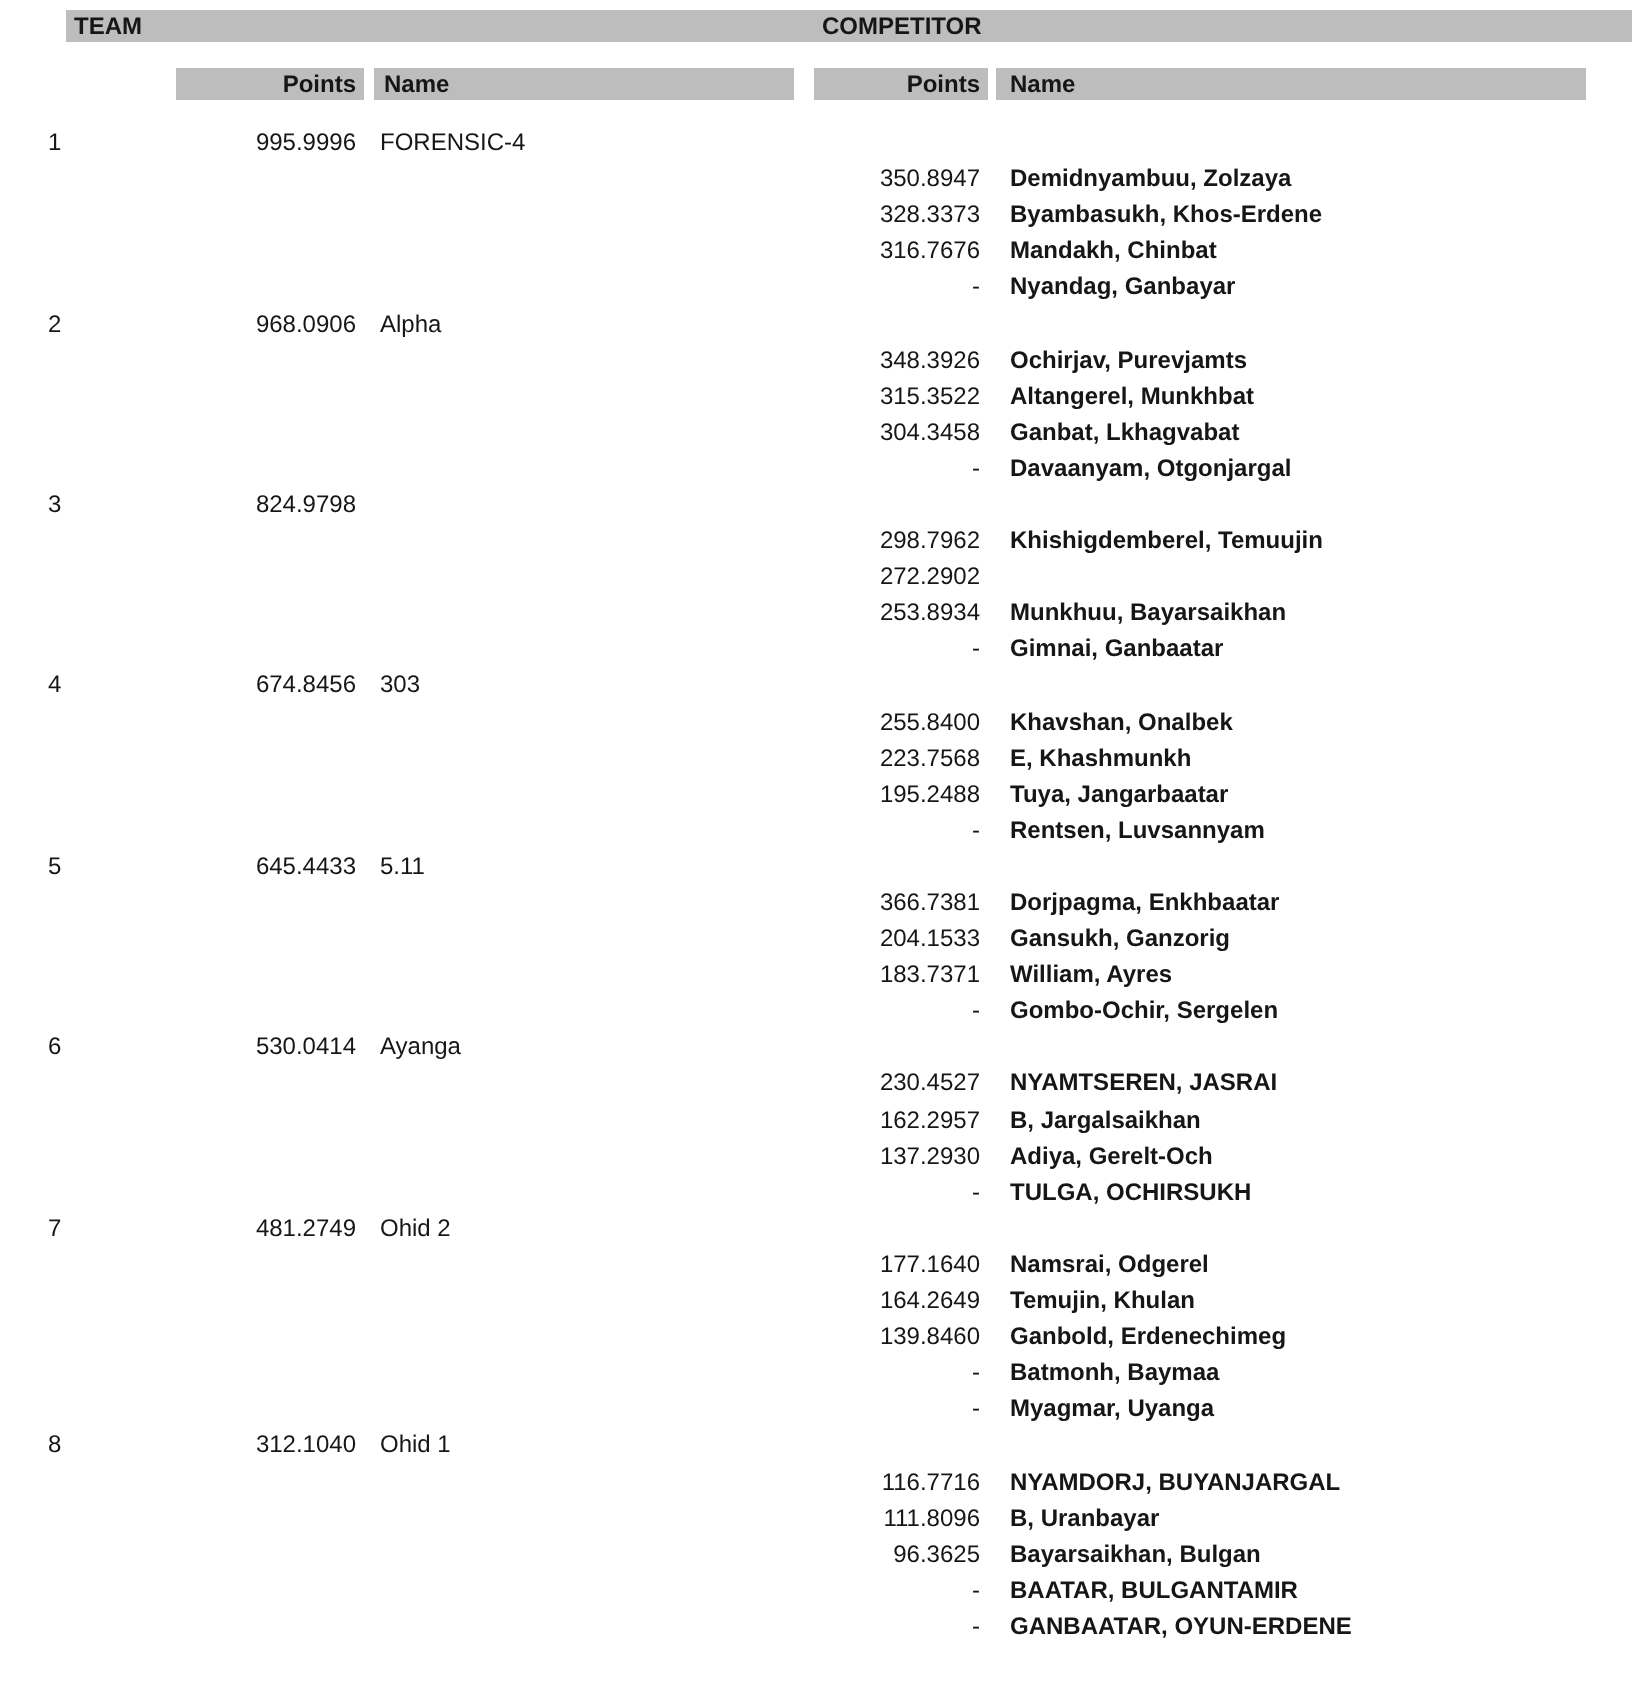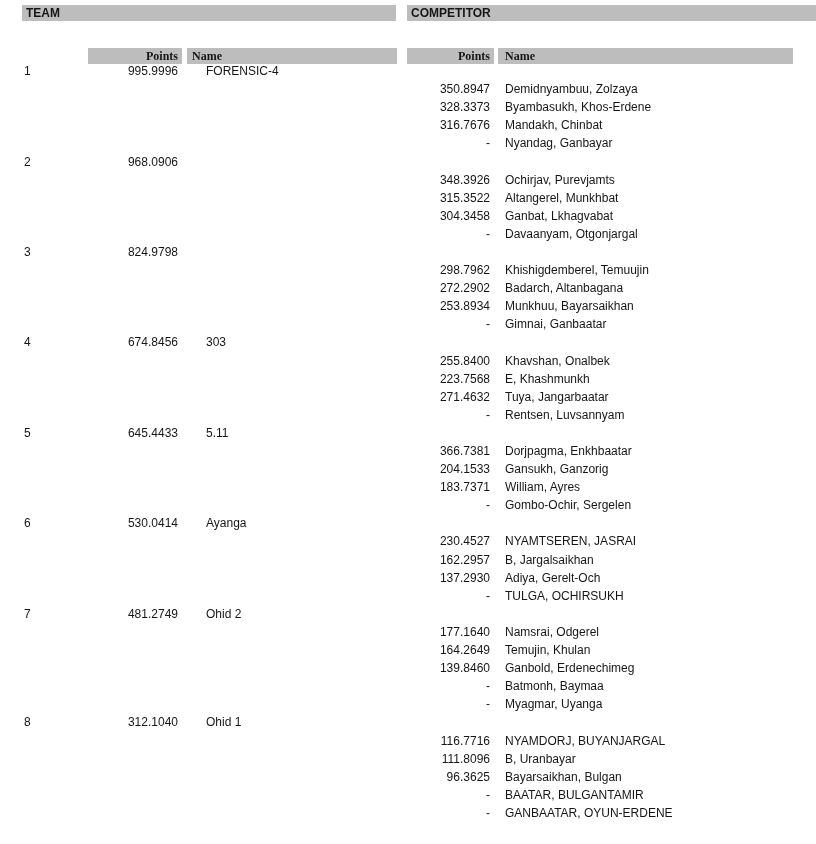--- a/index.html
+++ b/index.html
@@ -15,22 +15,22 @@
     position:absolute;
     height:16px;
     background:var(--bar,#bdbdbd);
     font-size:12px;
     font-weight:bold;
     line-height:16px;
     white-space:nowrap;
     box-sizing:border-box;
   }
   .bar.section{top:5px;padding-left:4px;}
-  .bar.sub{top:48px;font-family:Liberation Serif, serif;}
-  #team-bar{left:22px;width:374px;}
+  .bar.sub{top:34px;}
+  #team-bar{left:33px;width:374px;}
   #competitor-bar{left:407px;width:444px;}
   #team-points-bar{left:88px;width:94px;text-align:right;padding-right:4px;}
   #team-name-bar{left:187px;width:210px;padding-left:5px;}
   #comp-points-bar{left:407px;width:87px;text-align:right;padding-right:4px;}
   #comp-name-bar{left:498px;width:295px;padding-left:7px;}
   #rows{
     position:absolute;
     top:62px;left:0;right:0;
   }
   .row{
@@ -38,22 +38,22 @@
     grid-template-columns:64px 90px 222px 90px 1fr;
     padding-left:24px;
     height:18.1px;
     align-items:center;
     font-size:12px;
     white-space:nowrap;
   }
   .cell{overflow:visible;}
   .rank{text-align:left;}
   .tpoints,.cpoints{text-align:right;}
-  .tname{padding-left:28px;}
-  .cname{padding-left:15px;}
+  .tname{padding-left:12px;}
+  .cname{padding-left:15px;font-weight:bold;}
 </style>
 </head>
 <body>
 
 <div class="page">
   <div class="bar section" id="team-bar">TEAM</div>
   <div class="bar section" id="competitor-bar">COMPETITOR</div>
 
   <div class="bar sub" id="team-points-bar">Points</div>
   <div class="bar sub" id="team-name-bar">Name</div>
@@ -92,20 +92,21 @@
       <div class="row competitor-row">
         <div class="cell rank"></div>
         <div class="cell tpoints"></div>
         <div class="cell tname"></div>
         <div class="cell cpoints">-</div>
         <div class="cell cname">Nyandag, Ganbayar</div>
       </div>
       <div class="row team-row">
         <div class="cell rank">2</div>
         <div class="cell tpoints">968.0906</div>
+        <div class="cell tname">Alpha</div>
         <div class="cell cpoints"></div>
         <div class="cell cname"></div>
       </div>
       <div class="row competitor-row">
         <div class="cell rank"></div>
         <div class="cell tpoints"></div>
         <div class="cell tname"></div>
         <div class="cell cpoints">348.3926</div>
         <div class="cell cname">Ochirjav, Purevjamts</div>
       </div>
@@ -141,21 +142,20 @@
         <div class="cell tpoints"></div>
         <div class="cell tname"></div>
         <div class="cell cpoints">298.7962</div>
         <div class="cell cname">Khishigdemberel, Temuujin</div>
       </div>
       <div class="row competitor-row">
         <div class="cell rank"></div>
         <div class="cell tpoints"></div>
         <div class="cell tname"></div>
         <div class="cell cpoints">272.2902</div>
-        <div class="cell cname">Badarch, Altanbagana</div>
       </div>
       <div class="row competitor-row">
         <div class="cell rank"></div>
         <div class="cell tpoints"></div>
         <div class="cell tname"></div>
         <div class="cell cpoints">253.8934</div>
         <div class="cell cname">Munkhuu, Bayarsaikhan</div>
       </div>
       <div class="row competitor-row">
         <div class="cell rank"></div>
@@ -182,21 +182,21 @@
         <div class="cell rank"></div>
         <div class="cell tpoints"></div>
         <div class="cell tname"></div>
         <div class="cell cpoints">223.7568</div>
         <div class="cell cname">E, Khashmunkh</div>
       </div>
       <div class="row competitor-row">
         <div class="cell rank"></div>
         <div class="cell tpoints"></div>
         <div class="cell tname"></div>
-        <div class="cell cpoints">271.4632</div>
+        <div class="cell cpoints">195.2488</div>
         <div class="cell cname">Tuya, Jangarbaatar</div>
       </div>
       <div class="row competitor-row">
         <div class="cell rank"></div>
         <div class="cell tpoints"></div>
         <div class="cell tname"></div>
         <div class="cell cpoints">-</div>
         <div class="cell cname">Rentsen, Luvsannyam</div>
       </div>
       <div class="row team-row">

